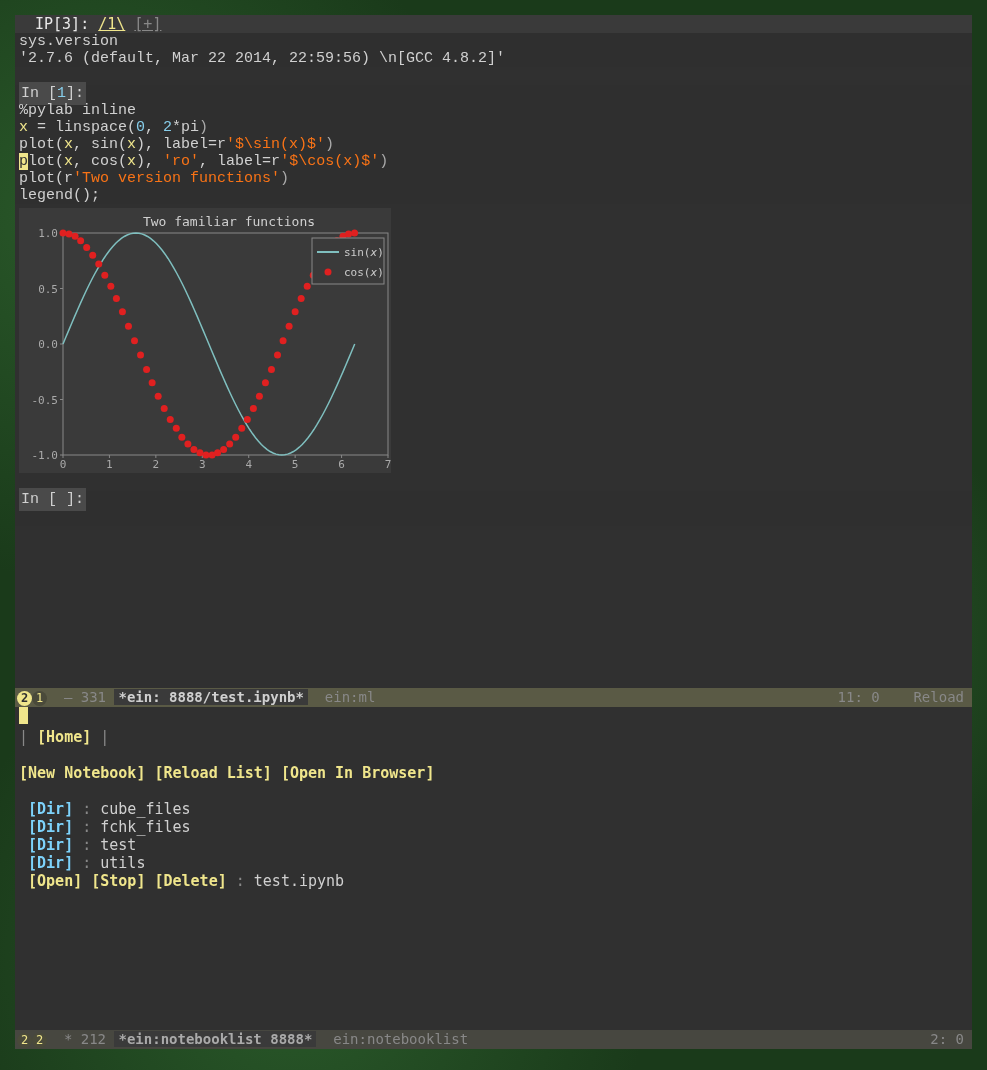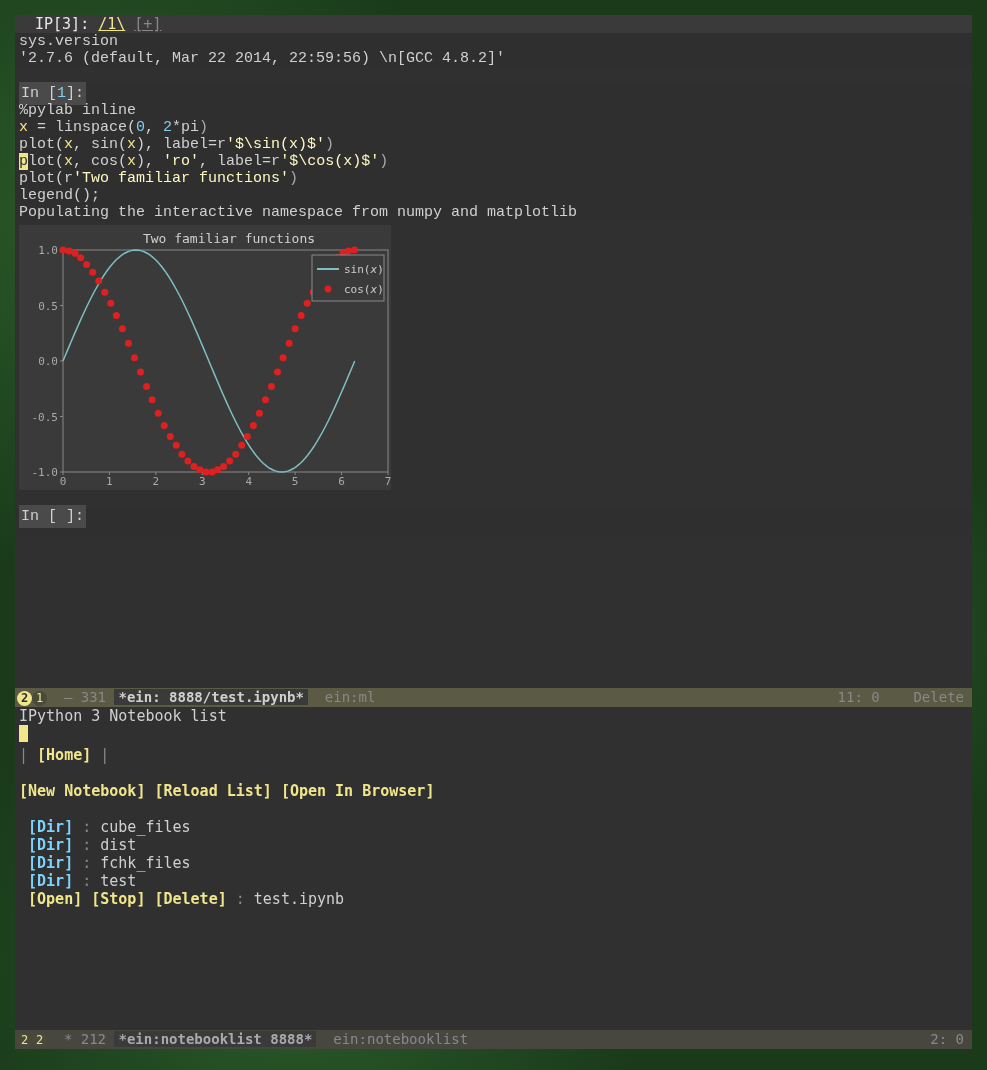--- a/index.html
+++ b/index.html
@@ -33,21 +33,21 @@
   background: #4a4a4a;
   color: #d0d0d0;
   display: inline;
   padding: 3px 2px;
 }
 .prompt-num { color: #87ceeb; }
 .code-area { background: #2f2f2f; padding: 0 4px; font-family: Liberation Mono, monospace; }
 .var { color: #f0e68c; }
 .paren { color: #a9a9a9; }
 .num { color: #87ceeb; }
-.str { color: #fef9c3; }
+.str { color: #f97316; }
 .cursor { background: #f0e68c; color: #303030; }
 .chart-container {
   background: #3a3a3a;
   width: 372px;
   height: 265px;
   margin-left: 4px;
   margin-top: 4px;
   position: relative;
 }
 .chart-svg { display: block; }
@@ -109,23 +109,22 @@
     <div>sys.version</div>
     <div>'2.7.6 (default, Mar 22 2014, 22:59:56) \n[GCC 4.8.2]'</div>
   </div>
   <div style="height:18px"></div>
   <div class="code-area">
     <span class="prompt-in"><span>In [</span><span class="prompt-num">1</span><span>]:</span></span>
     <div>%pylab inline</div>
     <div><span class="var">x</span><span> = linspace(</span><span class="num">0</span><span>, </span><span class="num">2</span><span>*pi</span><span class="paren">)</span></div>
     <div><span>plot(</span><span class="var">x</span><span>, sin(</span><span class="var">x</span><span>), label=r</span><span class="str">'$\sin(x)$'</span><span class="paren">)</span></div>
     <div><span class="cursor">p</span><span>lot(</span><span class="var">x</span><span>, cos(</span><span class="var">x</span><span>), </span><span class="str">'ro'</span><span>, label=r</span><span class="str">'$\cos(x)$'</span><span class="paren">)</span></div>
-    <div><span>plot(r</span><span class="str">'Two familiar functions'</span><span class="paren">)</span></div>
+    <div><span>plot(r</span><span class="str">'Two version functions'</span><span class="paren">)</span></div>
     <div>legend();</div>
-    <div>Populating the interactive namespace from numpy and matplotlib</div>
   </div>
 
   <div class="chart-container">
     <svg class="chart-svg" width="372" height="265">
 
       <text id="chart-title" x="210" y="18" fill="#d0d0d0" font-size="13" text-anchor="middle">Two familiar functions</text>
 
       <rect x="44" y="25" width="325" height="222" fill="none" stroke="#888" stroke-width="1"></rect>
 
       <g id="yticks" fill="#aaa" font-size="11" text-anchor="end">
@@ -227,40 +226,39 @@
     <span class="prompt-in">In [ ]:</span>
     <div style="height:18px"></div>
   </div>
 </div>
 
 <div class="mode-line">
   <span class="badge">2</span><span class="badge-dark">1</span>
   <span style="color:#888"> &nbsp;<span>—</span> <span>331</span> </span>
   <span class="mode-buffer-name">*ein: 8888/test.ipynb*</span>
   <span class="mode-mode"> &nbsp;<span>ein:ml</span></span>
-  <span class="mode-right"><span>11: 0</span>&nbsp;&nbsp;&nbsp;&nbsp;<span>Delete</span></span>
+  <span class="mode-right"><span>11: 0</span>&nbsp;&nbsp;&nbsp;&nbsp;<span>Reload</span></span>
 </div>
 
 <div class="panel panel-bottom">
   <div class="nblist">
-    <div>IPython 3 Notebook list</div>
     <div><span class="cursor-block"></span></div>
     <div><span class="sep"> | </span><span class="link">[Home]</span><span class="sep"> |</span></div>
     <div style="height:18px"></div>
     <div>
       <span class="action">[New Notebook]</span>
       <span class="action">[Reload List]</span>
       <span class="action">[Open In Browser]</span>
     </div>
     <div style="height:18px"></div>
     <div id="dir-list">
         <div>&nbsp;<span class="dir-label">[Dir]</span> <span class="sep">:</span> <span class="filename">cube_files</span></div>
-        <div>&nbsp;<span class="dir-label">[Dir]</span> <span class="sep">:</span> <span class="filename">dist</span></div>
         <div>&nbsp;<span class="dir-label">[Dir]</span> <span class="sep">:</span> <span class="filename">fchk_files</span></div>
         <div>&nbsp;<span class="dir-label">[Dir]</span> <span class="sep">:</span> <span class="filename">test</span></div>
+        <div>&nbsp;<span class="dir-label">[Dir]</span> <span class="sep">:</span> <span class="filename">utils</span></div>
       </div>
     <div>
       &nbsp;<span class="action">[Open]</span>
       <span class="action">[Stop]</span>
       <span class="action">[Delete]</span>
       <span class="sep"> : </span><span class="filename">test.ipynb</span>
     </div>
   </div>
 </div>
 

